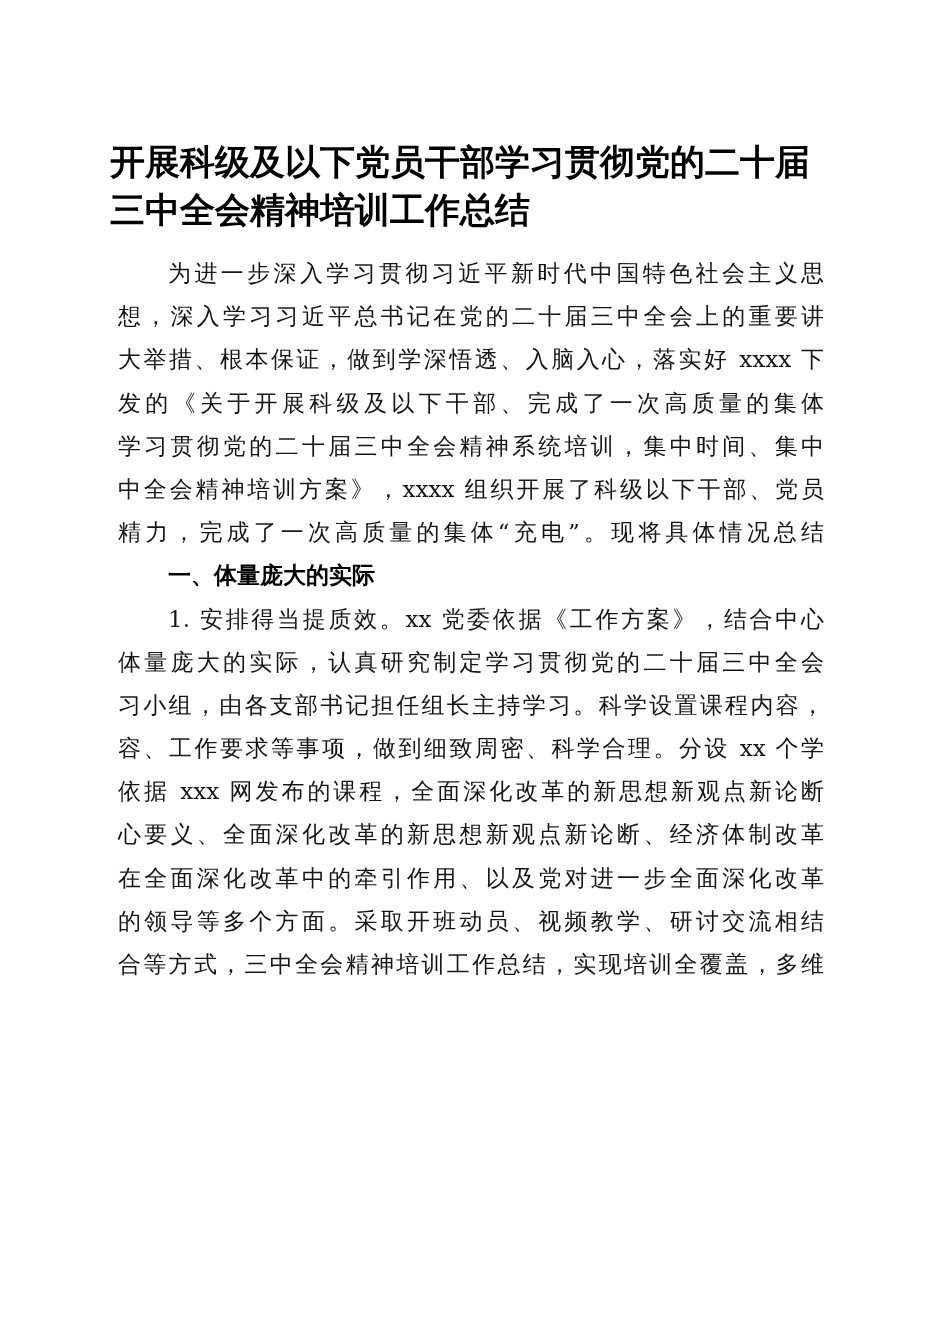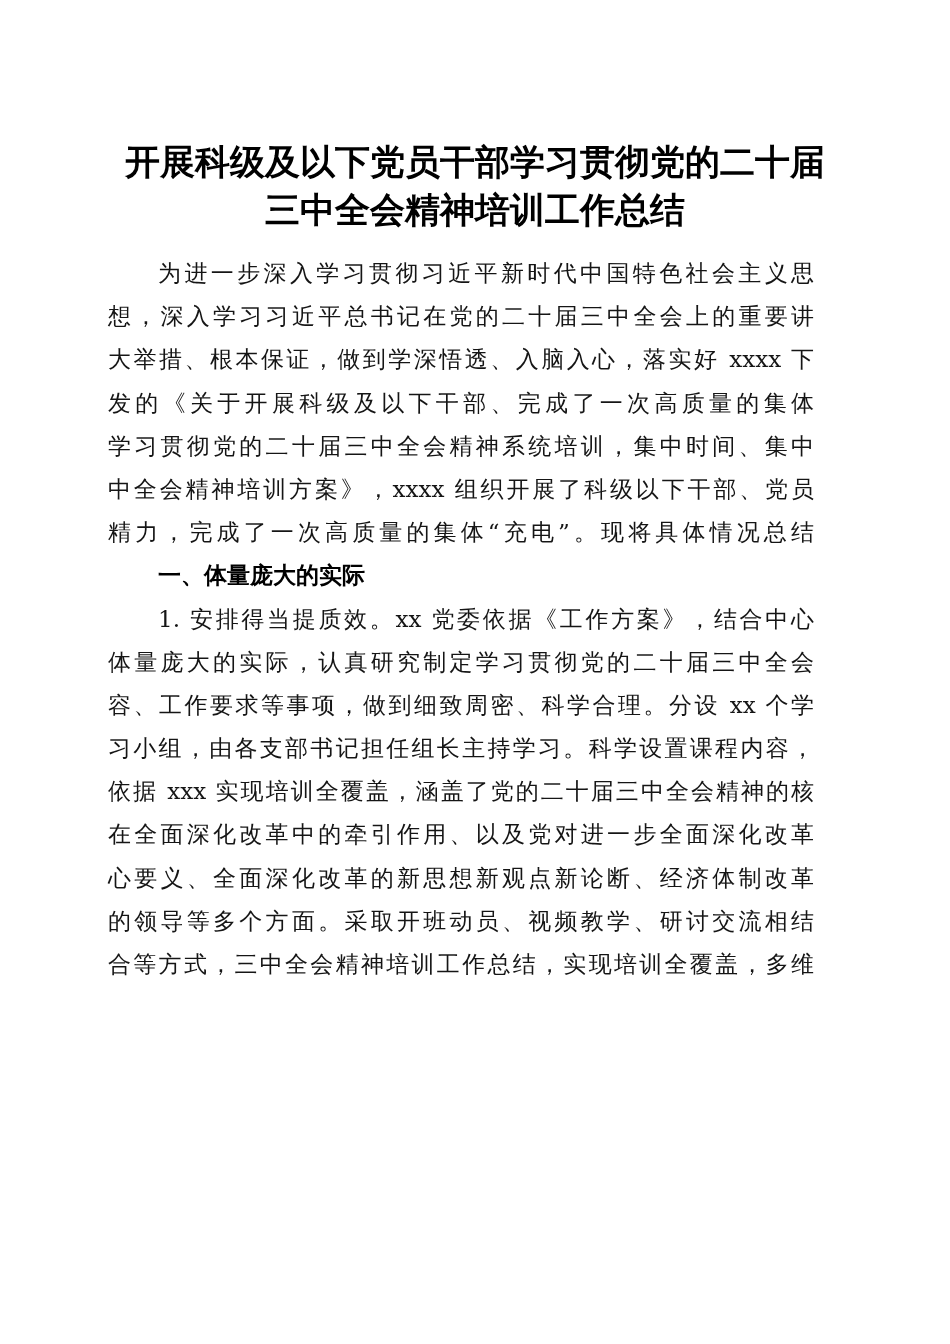--- a/index.html
+++ b/index.html
@@ -19,35 +19,35 @@
       position: absolute;
       left: 0; top: 0;
       width: 950px; height: 1344px;
       background: #ffffff;
     }
     .title {
       position: absolute;
       left: 110px;
       width: 730px;
       top: 138px;
-      text-align: center;
+      text-align: left;
       font-family: "DejaVu Serif", "Liberation Serif", serif;
       font-weight: bold;
       font-size: 35px;
       line-height: 48px;
       letter-spacing: 0px;
       color: #000;
     }
     .title-line {
       display: block;
       white-space: nowrap;
     }
     .body {
       position: absolute;
-      left: 108px;
+      left: 118px;
       top: 252px;
       width: 706px;
     }
     .line {
       display: block;
       height: 43.2px;
       line-height: 43.2px;
       font-size: 23px;
       white-space: nowrap;
       text-align: justify;
@@ -90,23 +90,23 @@
       <span class="line">学习贯彻党的二十届三中全会精神系统培训，集中时间、集中</span>
       <span class="line">中全会精神培训方案》，xxxx 组织开展了科级以下干部、党员</span>
       <span class="line">精力，完成了一次高质量的集体“充电”。现将具体情况总结</span>
     </div>
 
     <span class="heading">一、体量庞大的实际</span>
 
     <div>
       <span class="line indent">1. 安排得当提质效。xx 党委依据《工作方案》，结合中心</span>
       <span class="line">体量庞大的实际，认真研究制定学习贯彻党的二十届三中全会</span>
+      <span class="line">习小组，由各支部书记担任组长主持学习。科学设置课程内容，</span>
       <span class="line">容、工作要求等事项，做到细致周密、科学合理。分设 xx 个学</span>
-      <span class="line">习小组，由各支部书记担任组长主持学习。科学设置课程内容，</span>
-      <span class="line">依据 xxx 实现培训全覆盖，涵盖了党的二十届三中全会精神的核</span>
+      <span class="line">依据 xxx 网发布的课程，全面深化改革的新思想新观点新论断</span>
+      <span class="line">心要义、全面深化改革的新思想新观点新论断、经济体制改革</span>
       <span class="line">在全面深化改革中的牵引作用、以及党对进一步全面深化改革</span>
-      <span class="line">心要义、全面深化改革的新思想新观点新论断、经济体制改革</span>
       <span class="line">的领导等多个方面。采取开班动员、视频教学、研讨交流相结</span>
       <span class="line">合等方式，三中全会精神培训工作总结，实现培训全覆盖，多维</span>
     </div>
   </div>
 
 </div>
 
 </body></html>

